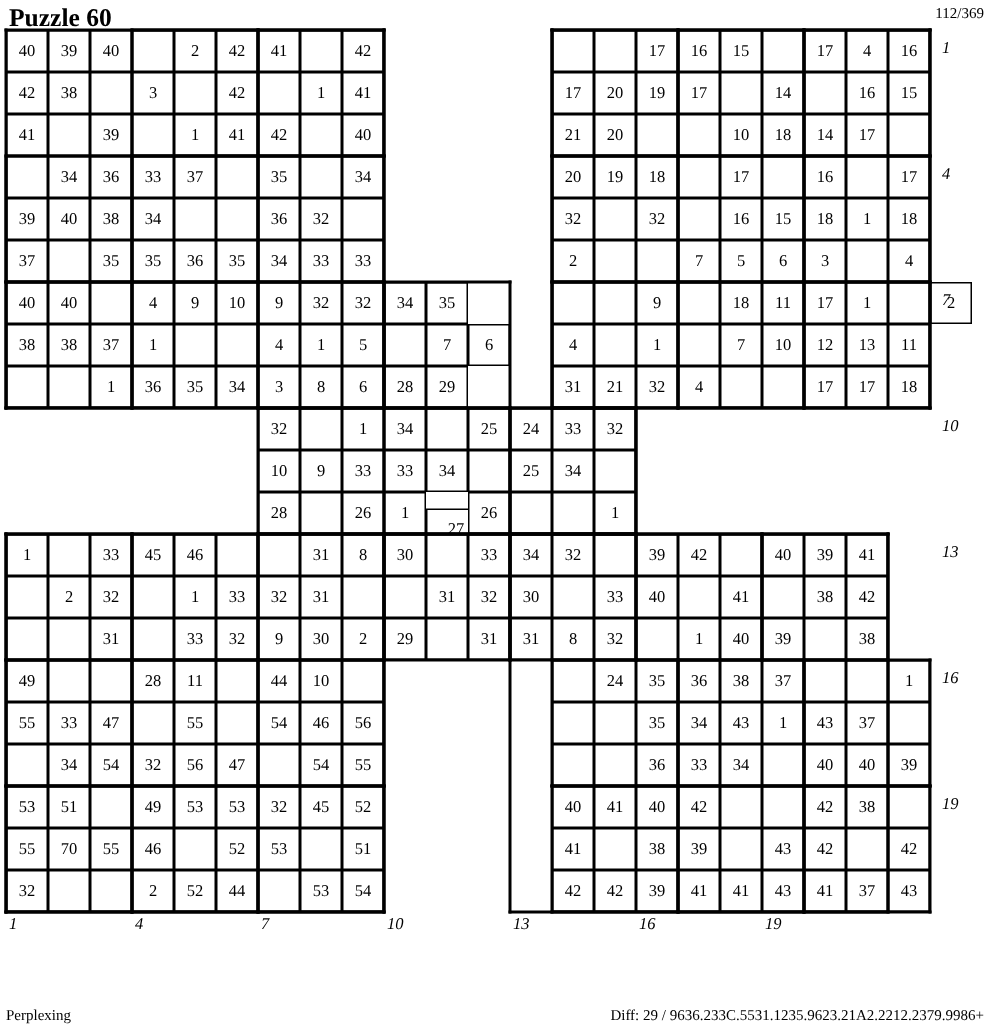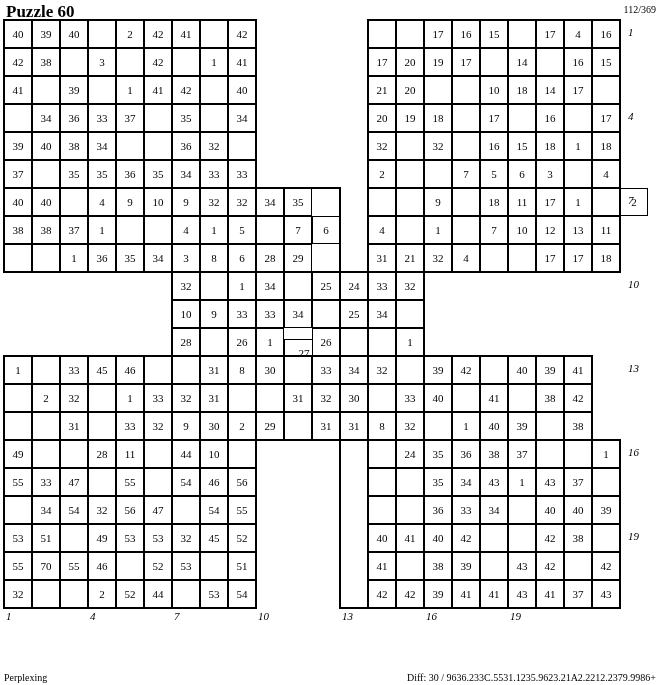--- a/index.html
+++ b/index.html
@@ -616,13 +616,13 @@
     <div class="axis-label" style="left: 624px; top: 6px;">1</div>
     <div class="axis-label" style="left: 624px; top: 90px;">4</div>
     <div class="axis-label" style="left: 624px; top: 174px;">7</div>
     <div class="axis-label" style="left: 624px; top: 258px;">10</div>
     <div class="axis-label" style="left: 624px; top: 342px;">13</div>
     <div class="axis-label" style="left: 624px; top: 426px;">16</div>
     <div class="axis-label" style="left: 624px; top: 510px;">19</div>
   </div>
 
 <div class="footer-left">Perplexing</div>
-<div class="footer-right">Diff: 30 / 9636.233C.5531.1235.9623.21A2.2212.2379.9986+</div>
+<div class="footer-right">Diff: 29 / 9636.233C.5531.1235.9623.21A2.2212.2379.9986+</div>
 
 </body></html>

